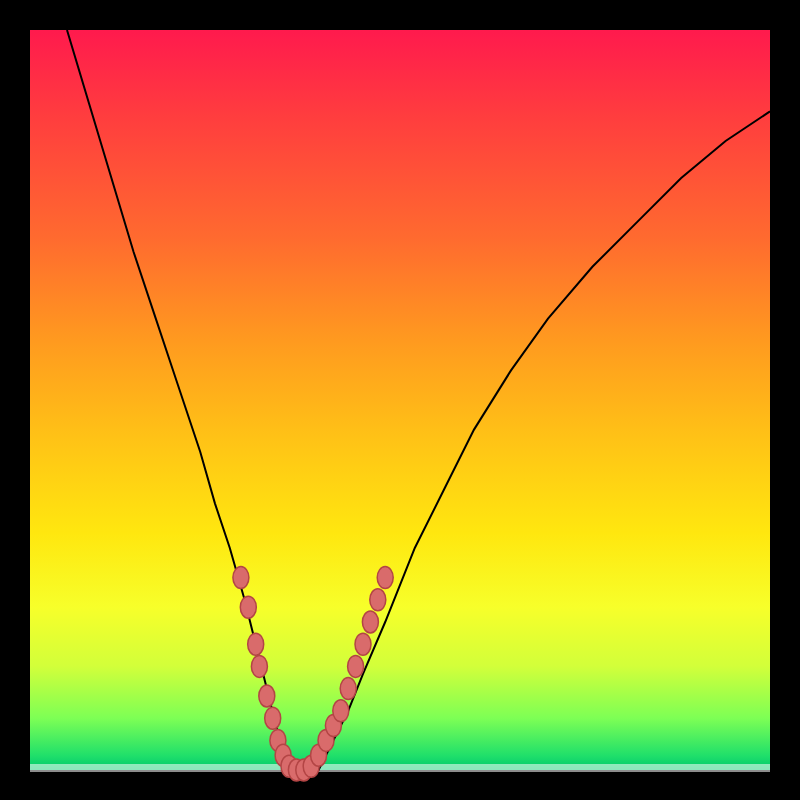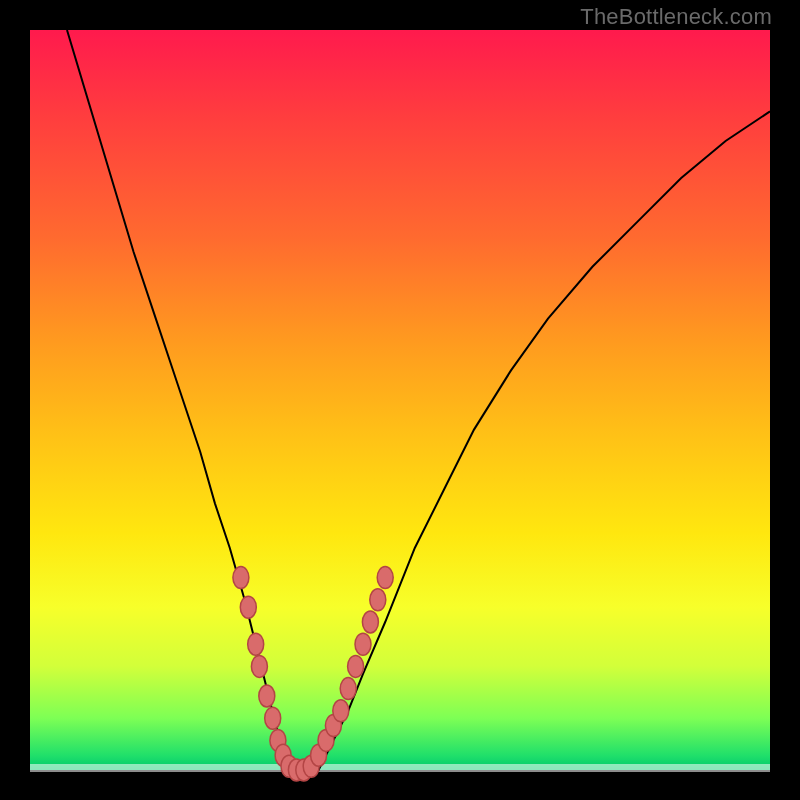--- a/index.html
+++ b/index.html
@@ -75,21 +75,20 @@
     stroke: #b34545;
     stroke-width: 1.5;
   }
 </style>
 </head>
 <body>
 
 <div class="frame">
   <div class="plot-area"></div>
   <div class="white-band"></div>
-  <div class="watermark">TheBottleneck.com</div>
   <svg class="chart" viewBox="0 0 740 740">
     <path id="curve-path" class="curve" d="M37.0 0.0 L59.2 74.0 L81.4 148.0 L103.6 222.0 L125.8 288.6 L148.0 355.2 L170.2 421.8 L185.0 473.6 L199.8 518.0 L214.6 569.8 L225.7 614.2 L236.8 658.6 L244.2 688.2 L251.6 717.8 L259.0 740.0 L273.8 740.0 L288.6 740.0 L303.4 710.4 L318.2 680.8 L333.0 643.8 L355.2 592.0 L384.8 518.0 L414.4 458.8 L444.0 399.6 L481.0 340.4 L518.0 288.6 L562.4 236.8 L606.8 192.4 L651.2 148.0 L695.6 111.0 L740.0 81.4"></path>
     <g id="marker-group">
         <ellipse cx="210.9" cy="547.6" rx="8" ry="11" class="marker"></ellipse>
         <ellipse cx="218.3" cy="577.2" rx="8" ry="11" class="marker"></ellipse>
         <ellipse cx="225.7" cy="614.2" rx="8" ry="11" class="marker"></ellipse>
         <ellipse cx="229.4" cy="636.4" rx="8" ry="11" class="marker"></ellipse>
         <ellipse cx="236.8" cy="666.0" rx="8" ry="11" class="marker"></ellipse>
         <ellipse cx="242.7" cy="688.2" rx="8" ry="11" class="marker"></ellipse>
         <ellipse cx="247.9" cy="710.4" rx="8" ry="11" class="marker"></ellipse>

